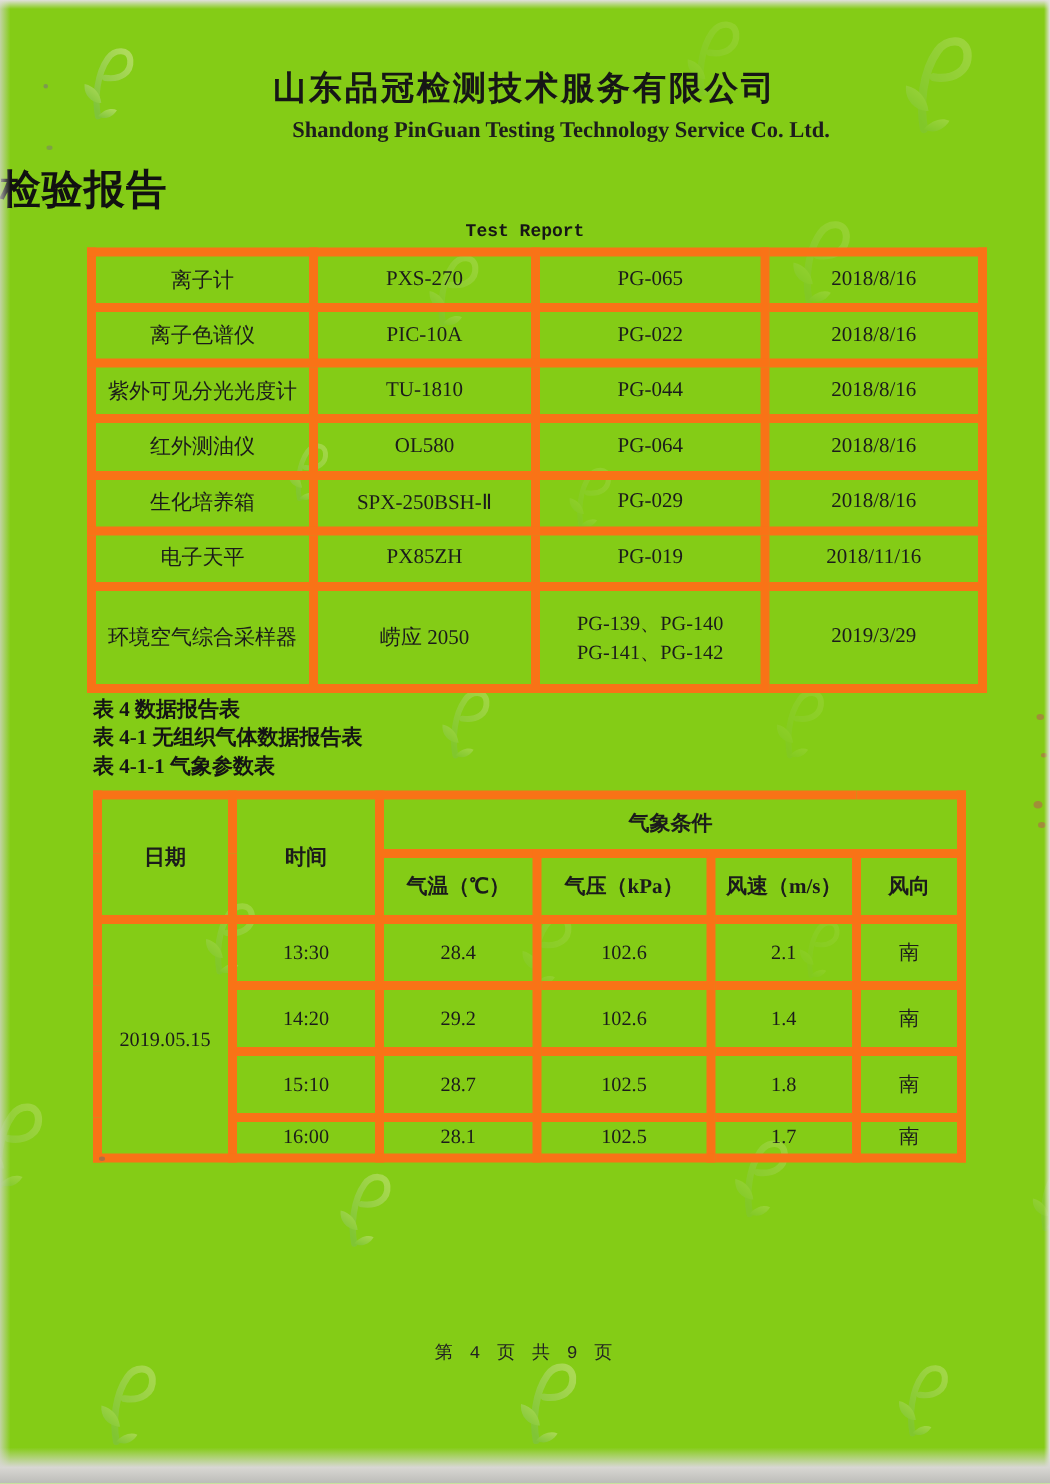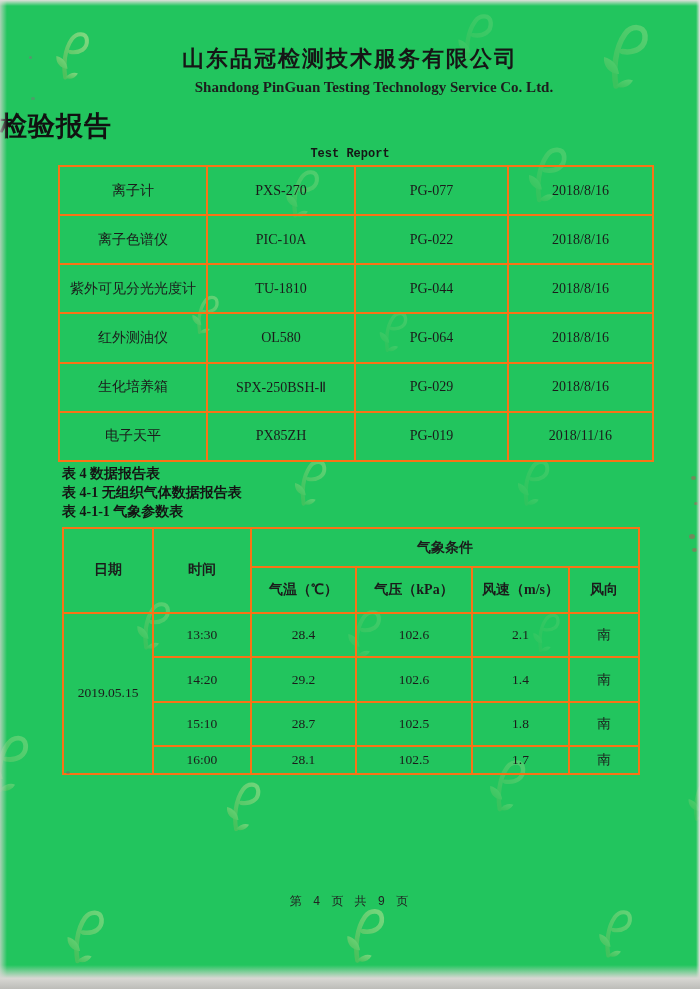--- a/index.html
+++ b/index.html
@@ -1,18 +1,18 @@
 <!DOCTYPE html>
 <html><head>
 <meta charset="utf-8">
 <style>
   html,body{margin:0;padding:0;background:#ffffff;}
   .page{
     position:relative; width:700px; height:989px; overflow:hidden;
-    background:#22c55e; color:#1b1b1b;
+    background:#84cc16; color:#1b1b1b;
     font-family:"Liberation Serif", serif;
   }
   
   .edge-left{position:absolute;left:0;top:0;width:7px;height:100%;
     background:linear-gradient(to right,#d6d6d2,rgba(214,214,210,0));opacity:.75;}
   .edge-top{position:absolute;left:0;top:0;width:100%;height:6px;
     background:linear-gradient(to bottom,#e2e0dc,rgba(226,224,220,0));}
   .edge-right{position:absolute;right:0;top:0;width:4px;height:100%;
     background:linear-gradient(to left,#e4e4e0,rgba(228,228,224,0));}
   .edge-bottom{position:absolute;left:0;bottom:0;width:100%;height:24px;
@@ -26,21 +26,21 @@
     font-family:"Liberation Serif",serif;font-weight:bold;
     font-size:15px;line-height:18px;color:#1d1d1d;padding-left:24px;}
   .title-cn{position:absolute;top:108px;left:0;width:100%;
     font-family:"Liberation Sans",sans-serif;font-weight:bold;
     font-size:27px;line-height:36px;letter-spacing:1px;color:#111;}
   .title-en{position:absolute;top:145px;left:0;width:100%;text-align:center;
     font-family:"Liberation Mono",monospace;font-weight:bold;
     font-size:12px;line-height:18px;color:#161616;}
   
   table{border-collapse:collapse;table-layout:fixed;}
-  td{border:2px solid #f97316;text-align:center;vertical-align:middle;
+  td{border:6px solid #f97316;text-align:center;vertical-align:middle;
      padding:0;color:#1b1b1b;overflow:hidden;}
   .t1{position:absolute;left:58px;top:165px;width:594px;height:297px;}
   .t1 td{font-size:14px;}
   .t1 .two-line div{line-height:19px;font-size:13.5px;}
   .t2{position:absolute;left:62px;top:527px;width:576px;height:248px;}
   .t2 td{font-size:13.5px;}
   .t2 .hdr{font-weight:bold;font-size:14px;}
   
   .sec-labels{position:absolute;left:62px;top:464px;
     font-family:Liberation Serif, serif;font-weight:bold;
@@ -138,21 +138,21 @@
     <colgroup>
         <col style="width:148px">
         <col style="width:148px">
         <col style="width:153px">
         <col style="width:145px">
       </colgroup>
     <tbody>
         <tr>
       <td>离子计</td>
       <td>PXS-270</td>
-      <td>PG-077</td>
+      <td>PG-065</td>
       <td>2018/8/16</td>
     </tr>
     <tr>
       <td>离子色谱仪</td>
       <td>PIC-10A</td>
       <td>PG-022</td>
       <td>2018/8/16</td>
     </tr>
     <tr>
       <td>紫外可见分光光度计</td>
@@ -170,20 +170,29 @@
       <td>生化培养箱</td>
       <td>SPX-250BSH-Ⅱ</td>
       <td>PG-029</td>
       <td>2018/8/16</td>
     </tr>
     <tr>
       <td>电子天平</td>
       <td>PX85ZH</td>
       <td>PG-019</td>
       <td>2018/11/16</td>
+    </tr>
+    <tr>
+      <td>环境空气综合采样器</td>
+      <td>崂应 2050</td>
+      <td class="two-line">
+        <div>PG-139、PG-140</div>
+        <div>PG-141、PG-142</div>
+      </td>
+      <td>2019/3/29</td>
     </tr>
   </tbody>
     </table>
 
   <div class="sec-labels">
     <div>表 4 数据报告表</div>
     <div>表 4-1 无组织气体数据报告表</div>
     <div>表 4-1-1 气象参数表</div>
   </div>
 

